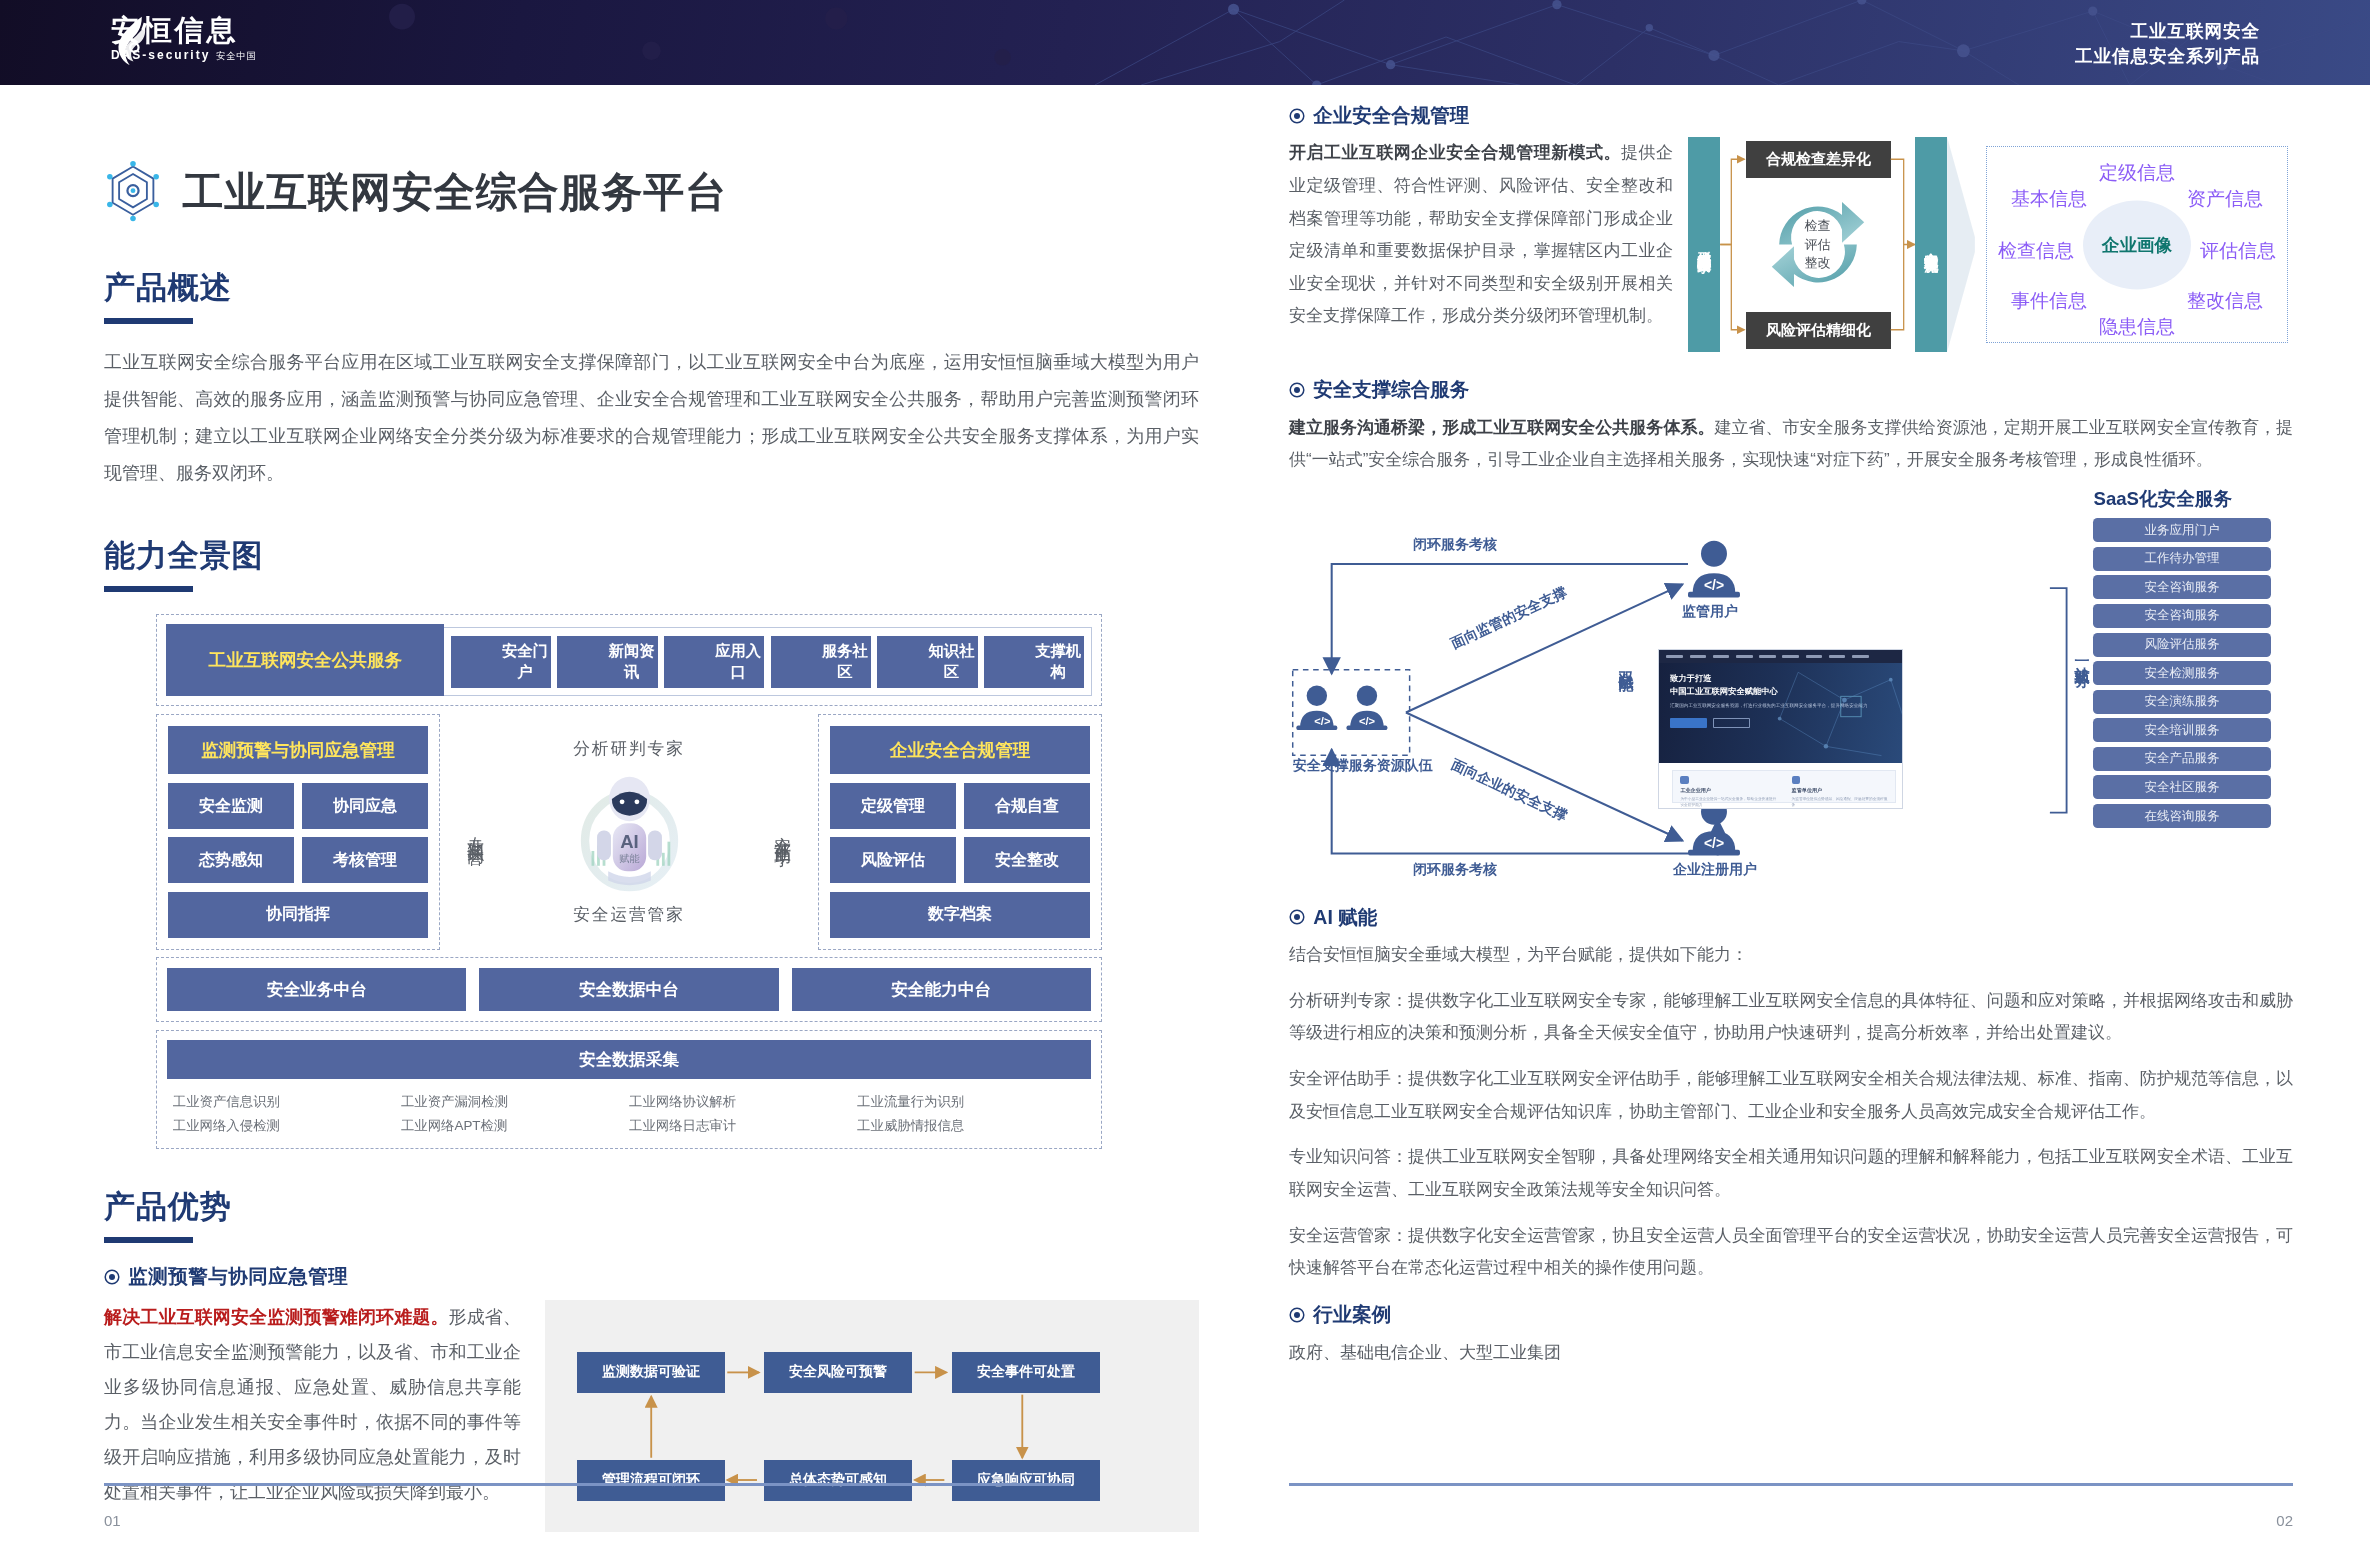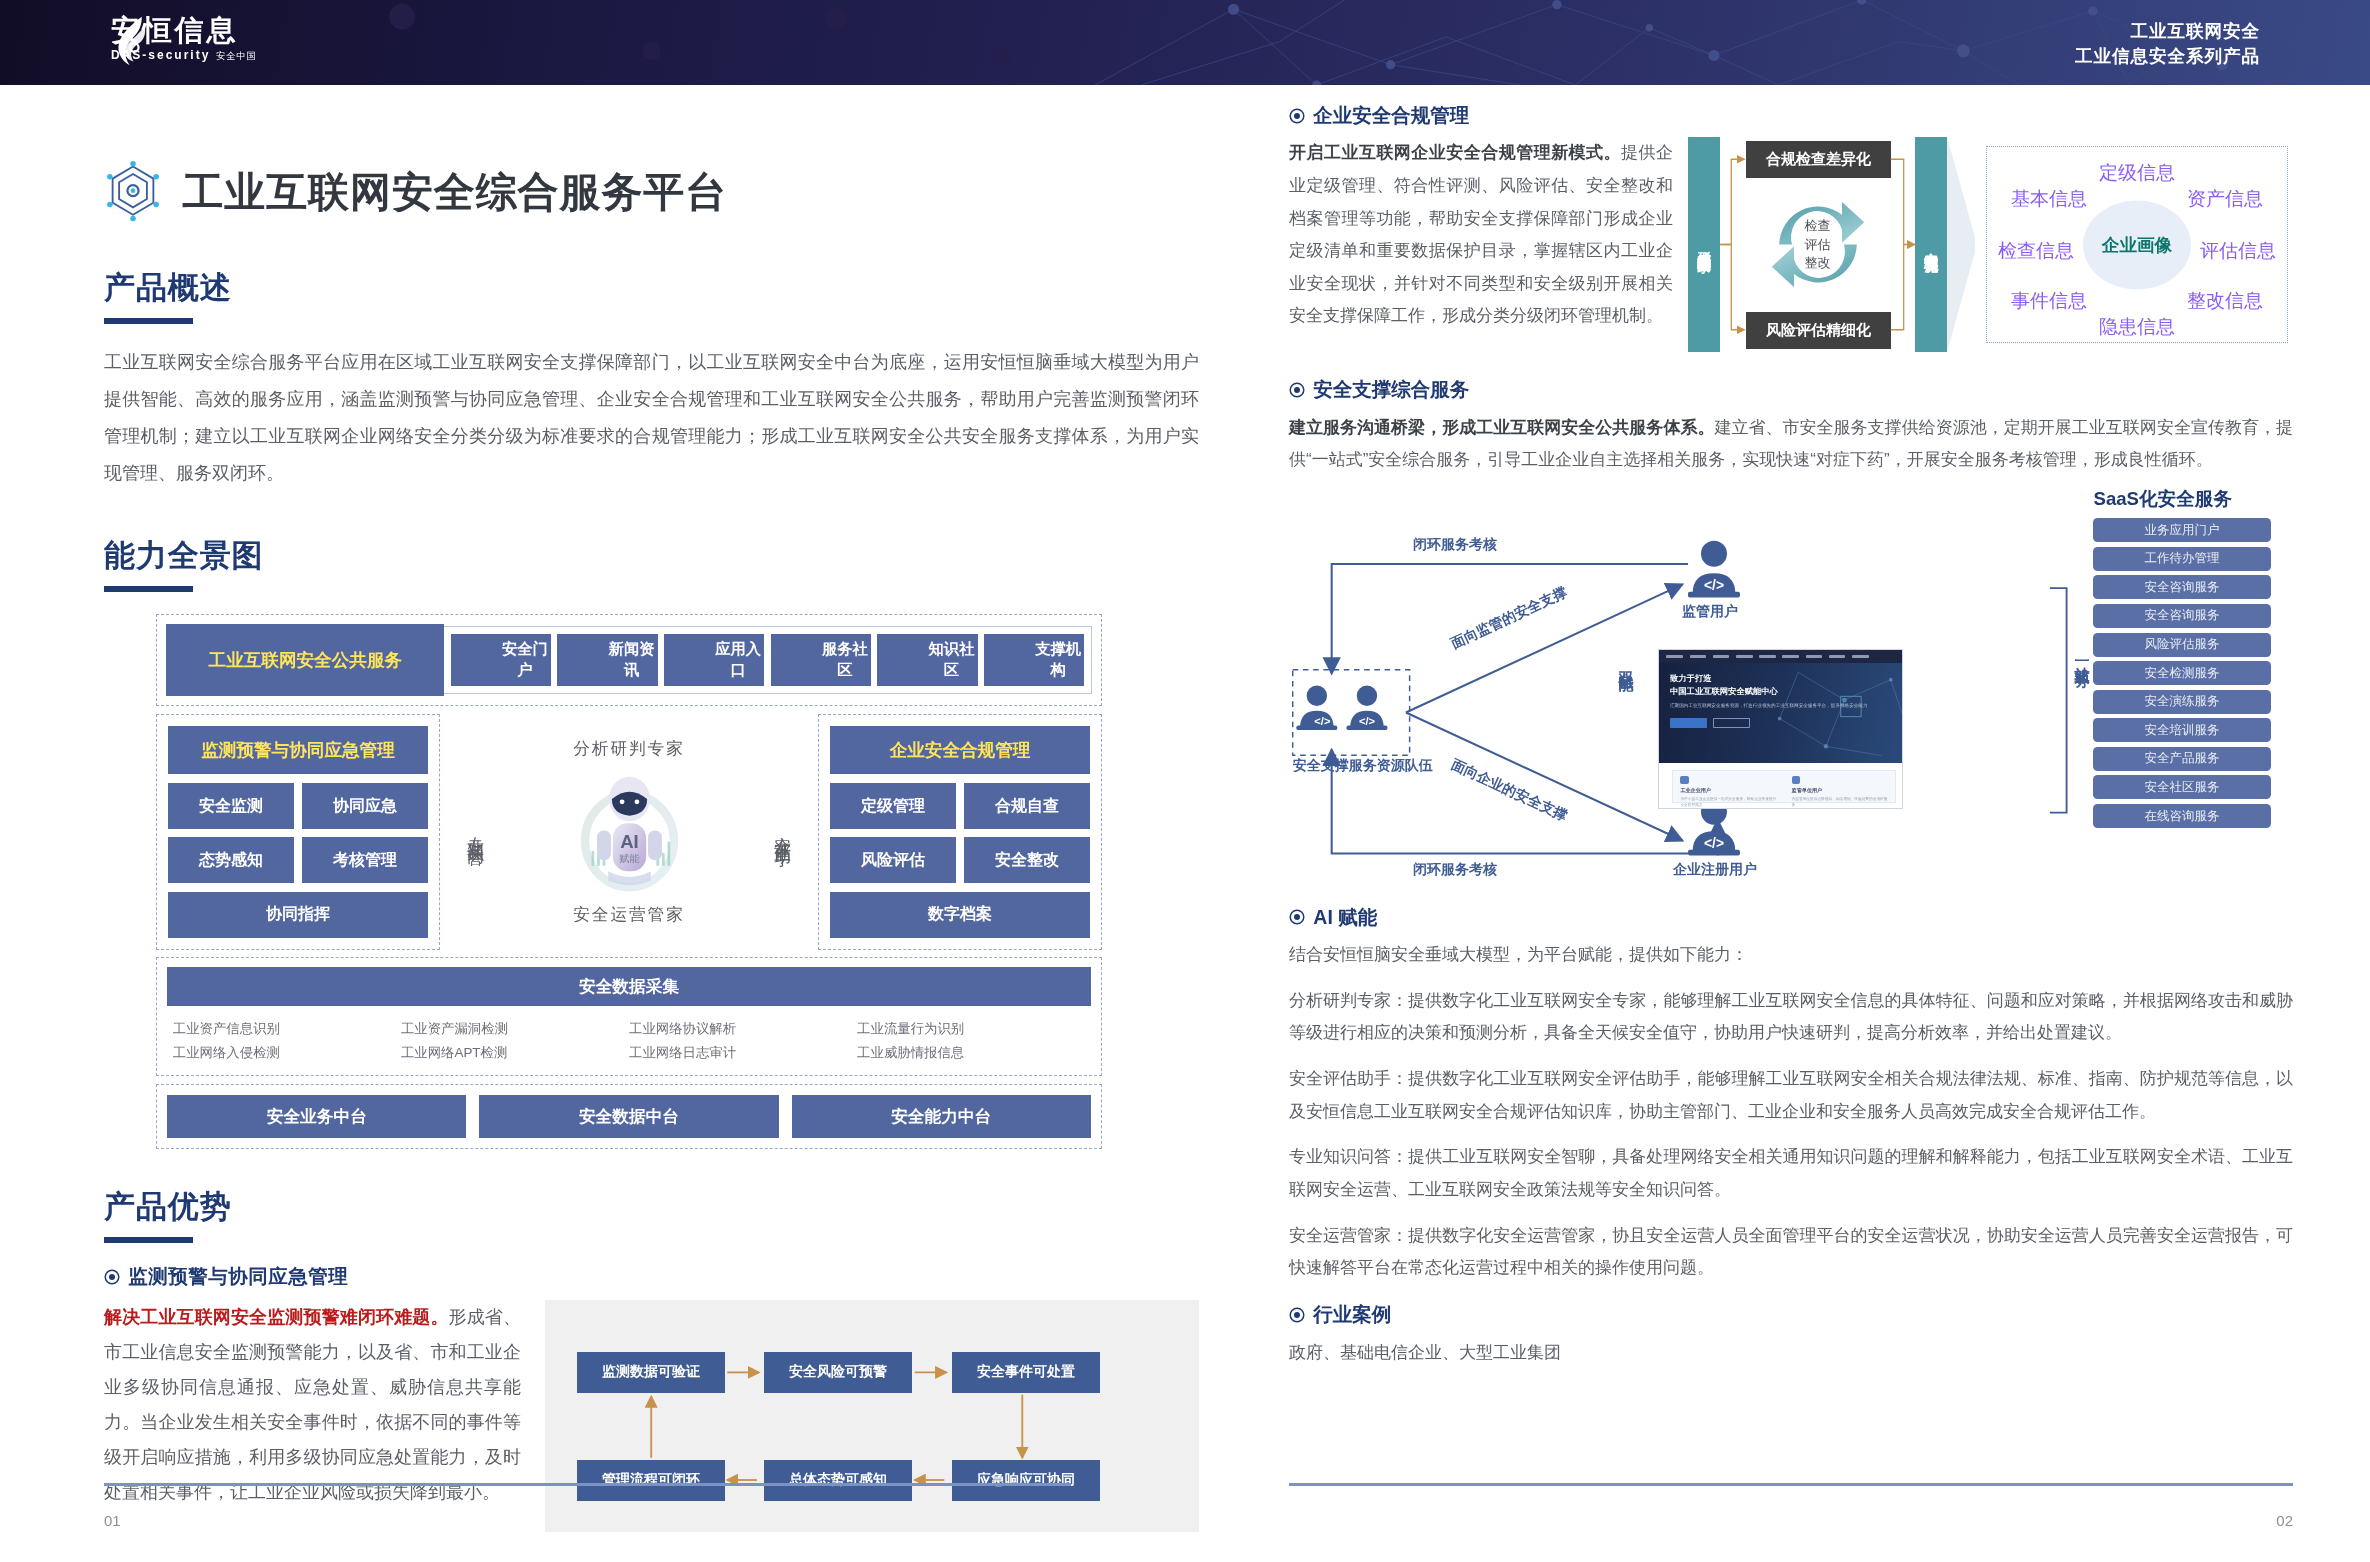--- a/index.html
+++ b/index.html
@@ -57,21 +57,21 @@
 
   
   .cap-diagram {
     margin-top:22px; width:946px; margin-left:52px;
   }
   .dash-box { border:1.4px dashed #9aa7c4; padding:9.3px; margin-bottom:7.4px; background:#fff; }
   .blue-box {
     background:#52669f; color:#fff; text-align:center; font-weight:bold;
     display:flex; align-items:center; justify-content:center;
   }
-  .row-public { display:flex; gap:0; align-items:center;border-radius:22px; }
+  .row-public { display:flex; gap:0; align-items:flex-end;border-radius:22px; }
   .public-main {
     flex:0 0 278px; height:72px; font-size:17.6px; color:#ffe55c;
     background:#52669f; display:flex; align-items:center; justify-content:center; font-weight:bold;
   }
   .public-subs { flex:1; display:flex; gap:6.5px; padding:7.4px 6.5px; border:1.1px solid #bdc8de; border-left:none; }
   .public-subs .blue-box { flex:1; font-size:15.3px; height:52px;padding-left:48px; }
 
   .mid-row { display:flex; gap:7.4px; align-items:stretch; margin-bottom:7.4px;}
   .mid-col { border:1.4px dashed #9aa7c4; padding:11px; }
   .mid-side { flex:0 0 284px; }
@@ -357,47 +357,47 @@
             <div class="blue-box">合规自查</div>
           </div>
           <div class="grid2">
             <div class="blue-box">风险评估</div>
             <div class="blue-box">安全整改</div>
           </div>
           <div class="blue-box wide-box">数字档案</div>
         </div>
       </div>
 
+      <div class="dash-box" style="padding:0;">
+        <div class="row-platform">
+          <div class="blue-box">安全业务中台</div>
+          <div class="blue-box">安全数据中台</div>
+          <div class="blue-box">安全能力中台</div>
+        </div>
+      </div>
+
       <div class="dash-box collect-box">
         <div class="blue-box collect-title">安全数据采集</div>
         <div class="collect-grid">
           <div class="collect-cell">
             <div>工业资产信息识别</div>
             <div>工业网络入侵检测</div>
           </div>
           <div class="collect-cell">
             <div>工业资产漏洞检测</div>
             <div>工业网络APT检测</div>
           </div>
           <div class="collect-cell">
             <div>工业网络协议解析</div>
             <div>工业网络日志审计</div>
           </div>
           <div class="collect-cell">
             <div>工业流量行为识别</div>
             <div>工业威胁情报信息</div>
           </div>
-        </div>
-      </div>
-
-      <div class="dash-box" style="padding:0;">
-        <div class="row-platform">
-          <div class="blue-box">安全业务中台</div>
-          <div class="blue-box">安全数据中台</div>
-          <div class="blue-box">安全能力中台</div>
         </div>
       </div>
     </div>
 
     <div class="sec-head" style="margin-top:37px;">
       <h2>产品优势</h2>
       <div class="sec-rule"></div>
     </div>
 
     <div class="adv-item-head">

